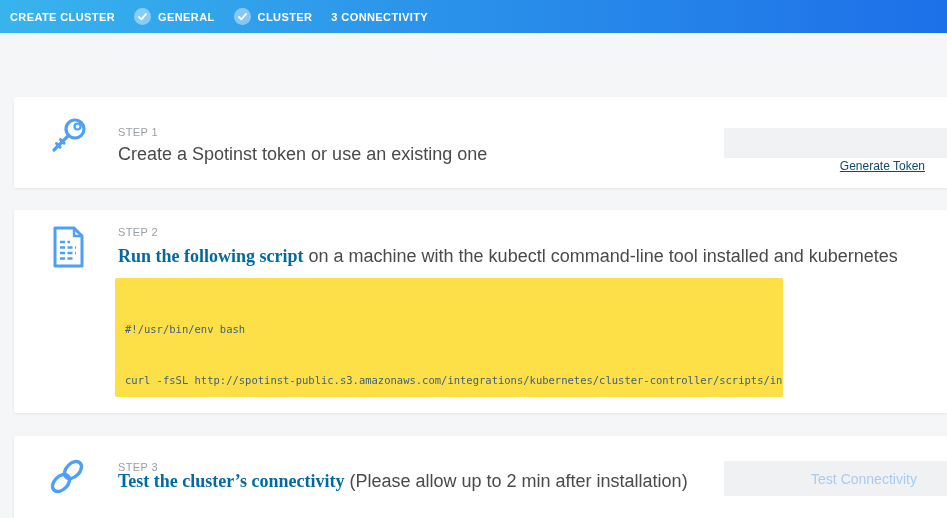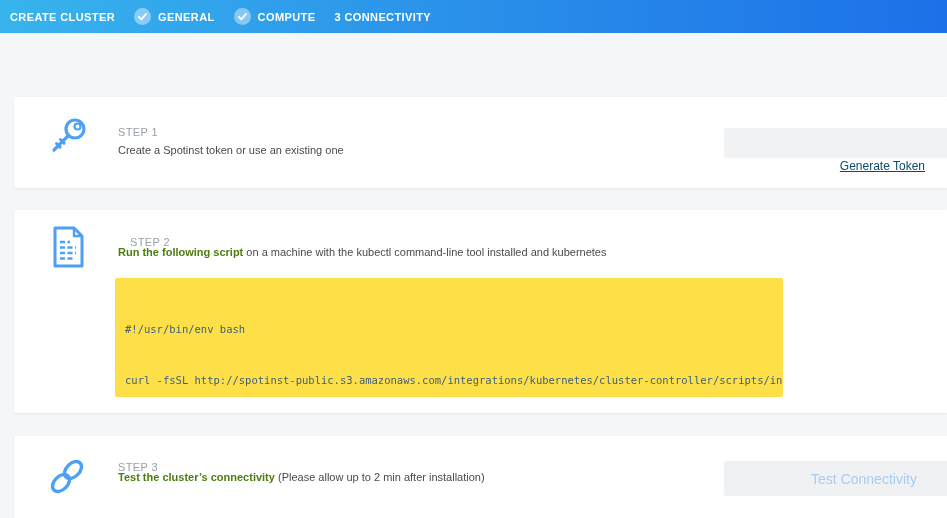--- a/index.html
+++ b/index.html
@@ -48,23 +48,23 @@
   .card2 { top:210px; height:203px; }
   .card3 { top:436px; height:100px; }
 
   .step-icon { position:absolute; }
   .step-label {
     position:absolute; left:104px;
     color:#9aa0a6; font-size:11px; letter-spacing:.4px;
   }
   .step-title {
     position:absolute; left:104px;
-    color:#4a4a4a; font-size:11px;
+    color:#4a4a4a; font-size:18px;
   }
-  .step-title b { font-weight:700; color:#4d7c0f; }
+  .step-title b { font-weight:700; color:#0369a1;font-family:Liberation Serif, serif; }
 
   
   .token-input {
     position:absolute; left:710px; top:31px; width:280px; height:30px;
     background:#f1f2f4; border:none; border-radius:2px;
     font-family:"Liberation Sans", sans-serif; font-size:13px; color:#444;
     padding:0 8px; outline:none;
   }
   .gen-link {
     position:absolute; right:22px; top:62px;
@@ -106,21 +106,21 @@
           </svg>
       </span>
       <span>GENERAL</span>
     </div>
     <div class="nav-item">
       <span class="check-badge">
         <svg width="9" height="8" viewBox="0 0 9 8">
             <polyline points="1,4 3.4,6.4 8,1" fill="none" stroke="#ffffff" stroke-width="1.8" stroke-linecap="round" stroke-linejoin="round"></polyline>
           </svg>
       </span>
-      <span>COMPUTE</span>
+      <span>CLUSTER</span>
     </div>
     <div class="nav-item">
       <span>3 CONNECTIVITY</span>
     </div>
   </header>
 
 
   <section class="card card1">
     <span class="step-icon" style="left:33px; top:18px;">
       <svg width="42" height="46" viewBox="0 0 42 46">
@@ -147,21 +147,21 @@
           <path d="M24 3 v8 h8" stroke-width="2.4" stroke-linejoin="round"></path>
           <g stroke-width="2.6" stroke-dasharray="5 2.5">
             <path d="M10 17 h10"></path>
             <path d="M10 22.5 h16"></path>
             <path d="M10 28 h16"></path>
             <path d="M10 33.5 h13"></path>
           </g>
         </g>
       </svg>
     </span>
-    <div class="step-label" style="top:26px;margin-left:12px;">STEP 2</div>
+    <div class="step-label" style="top:16px;">STEP 2</div>
     <div class="step-title" style="top:36px;">
       <b>Run the following script</b><span> on a machine with the kubectl command-line tool installed and kubernetes</span>
     </div>
     <div class="code-block">
       <div>#!/usr/bin/env bash</div>
       <div>curl -fsSL http://spotinst-public.s3.amazonaws.com/integrations/kubernetes/cluster-controller/scripts/init.sh | \</div>
       
       
       
       

